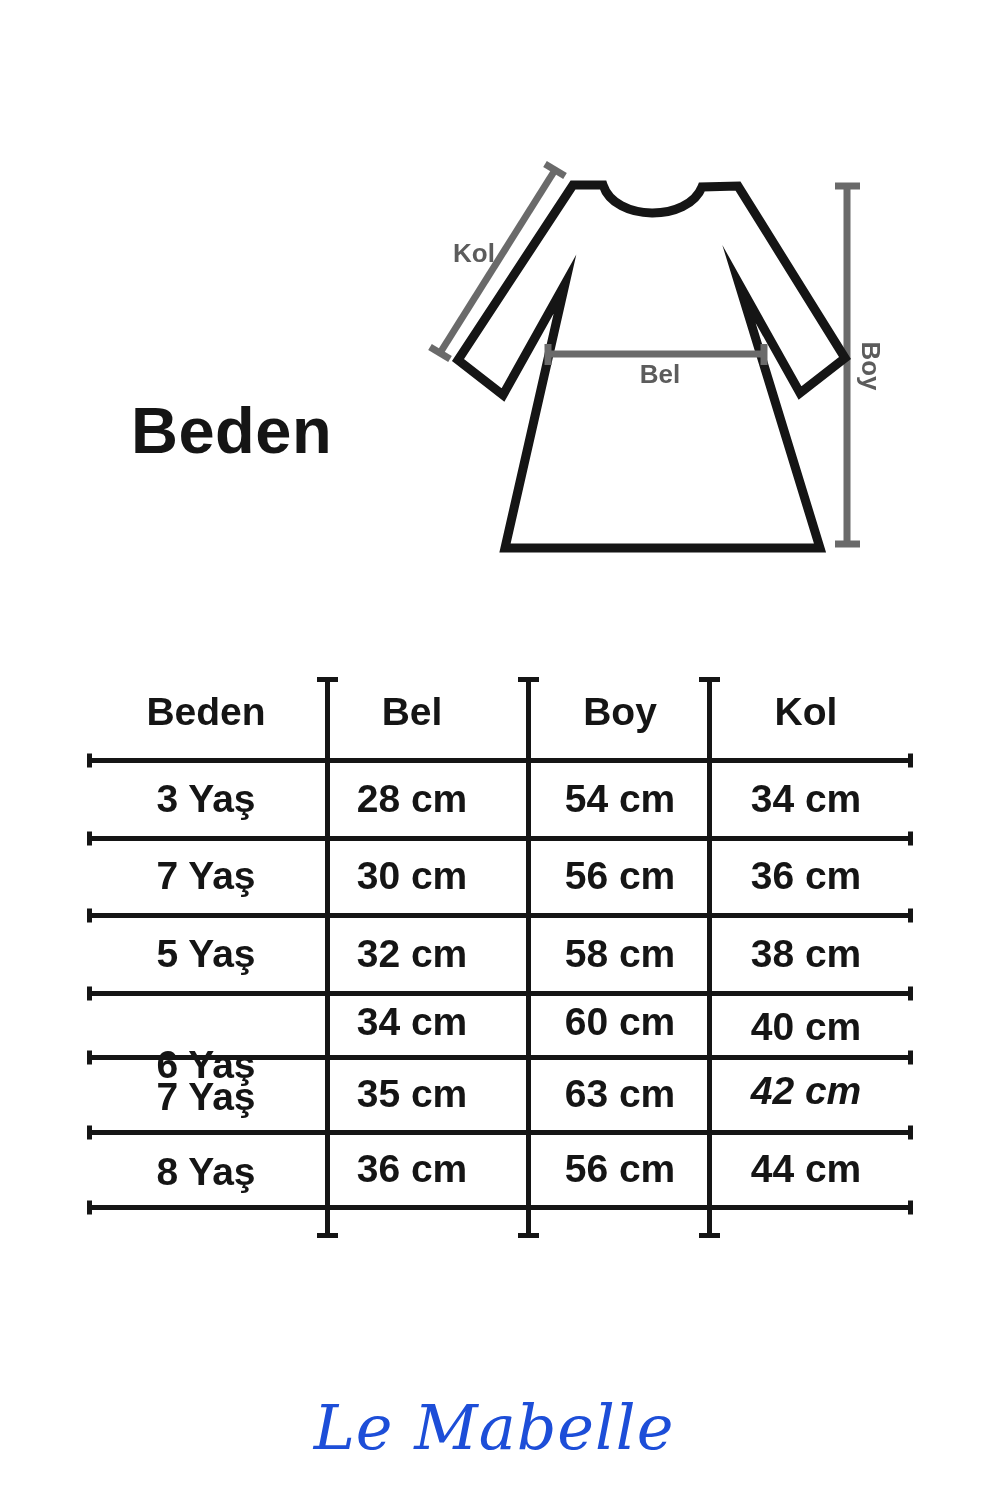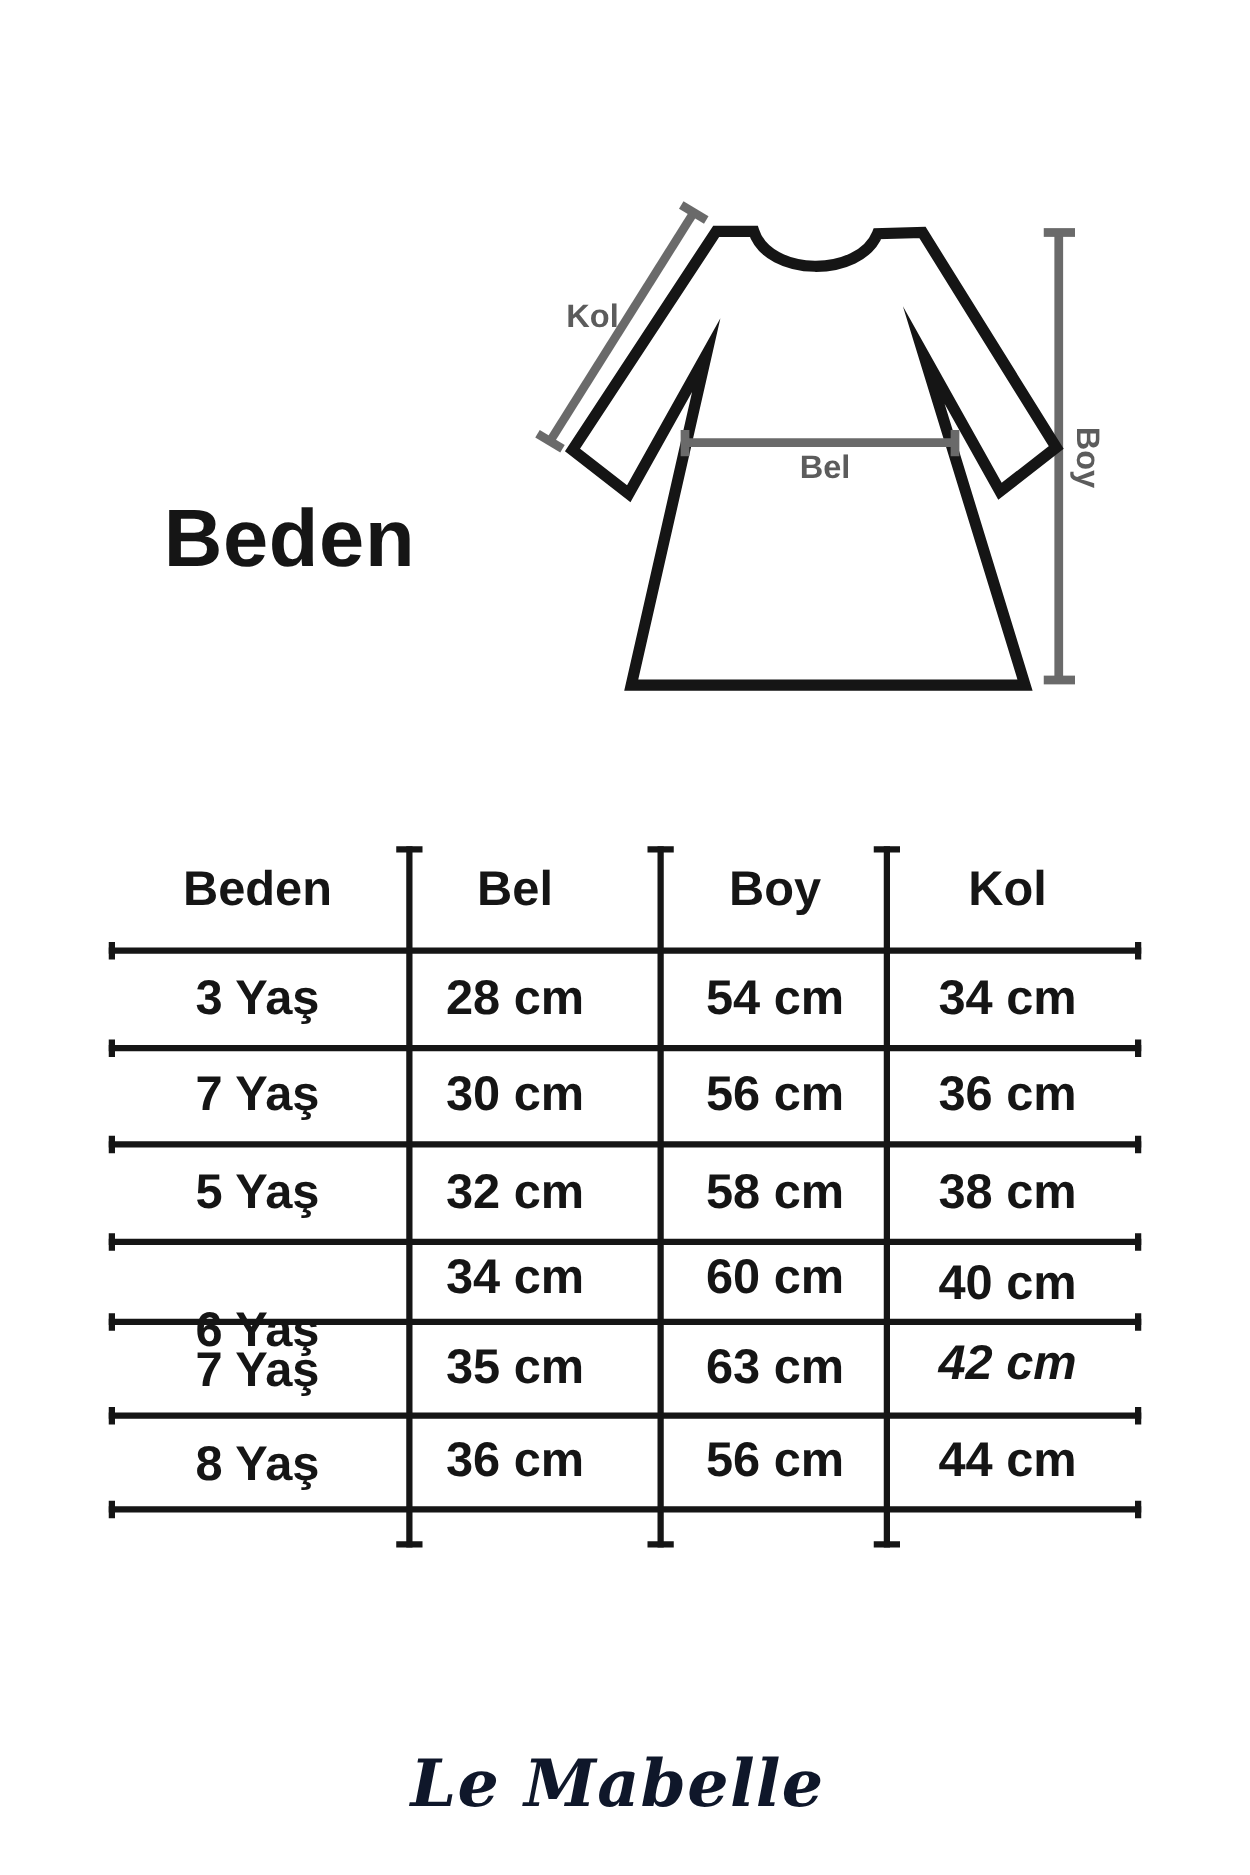--- a/index.html
+++ b/index.html
@@ -29,22 +29,22 @@
     transform:translate(-50%,-50%);white-space:nowrap;
   }
   .mlabel.rot{transform:translate(-50%,-50%) rotate(90deg);}
   .cell{
     position:absolute;transform:translate(-50%,-50%);
     font-size:39px;font-weight:700;color:var(--ink);white-space:nowrap;
   }
   .logo{
     position:absolute;left:494px;top:1427px;transform:translate(-50%,-50%);
     font-family:"DejaVu Serif","Liberation Serif",serif;
-    font-style:italic;font-weight:700;font-size:52px;letter-spacing:1px;
-    color:#0f172a;white-space:nowrap;
+    font-style:italic;font-weight:400;font-size:62px;letter-spacing:1px;
+    color:#1d4ed8;white-space:nowrap;
   }
 </style>
 </head>
 <body>
 
 <div class="canvas">
 
   <svg class="artwork" width="1000" height="1500" viewBox="0 0 1000 1500" fill="none">
 
     <g class="stroke-measure" stroke-width="7" stroke-linecap="butt">

